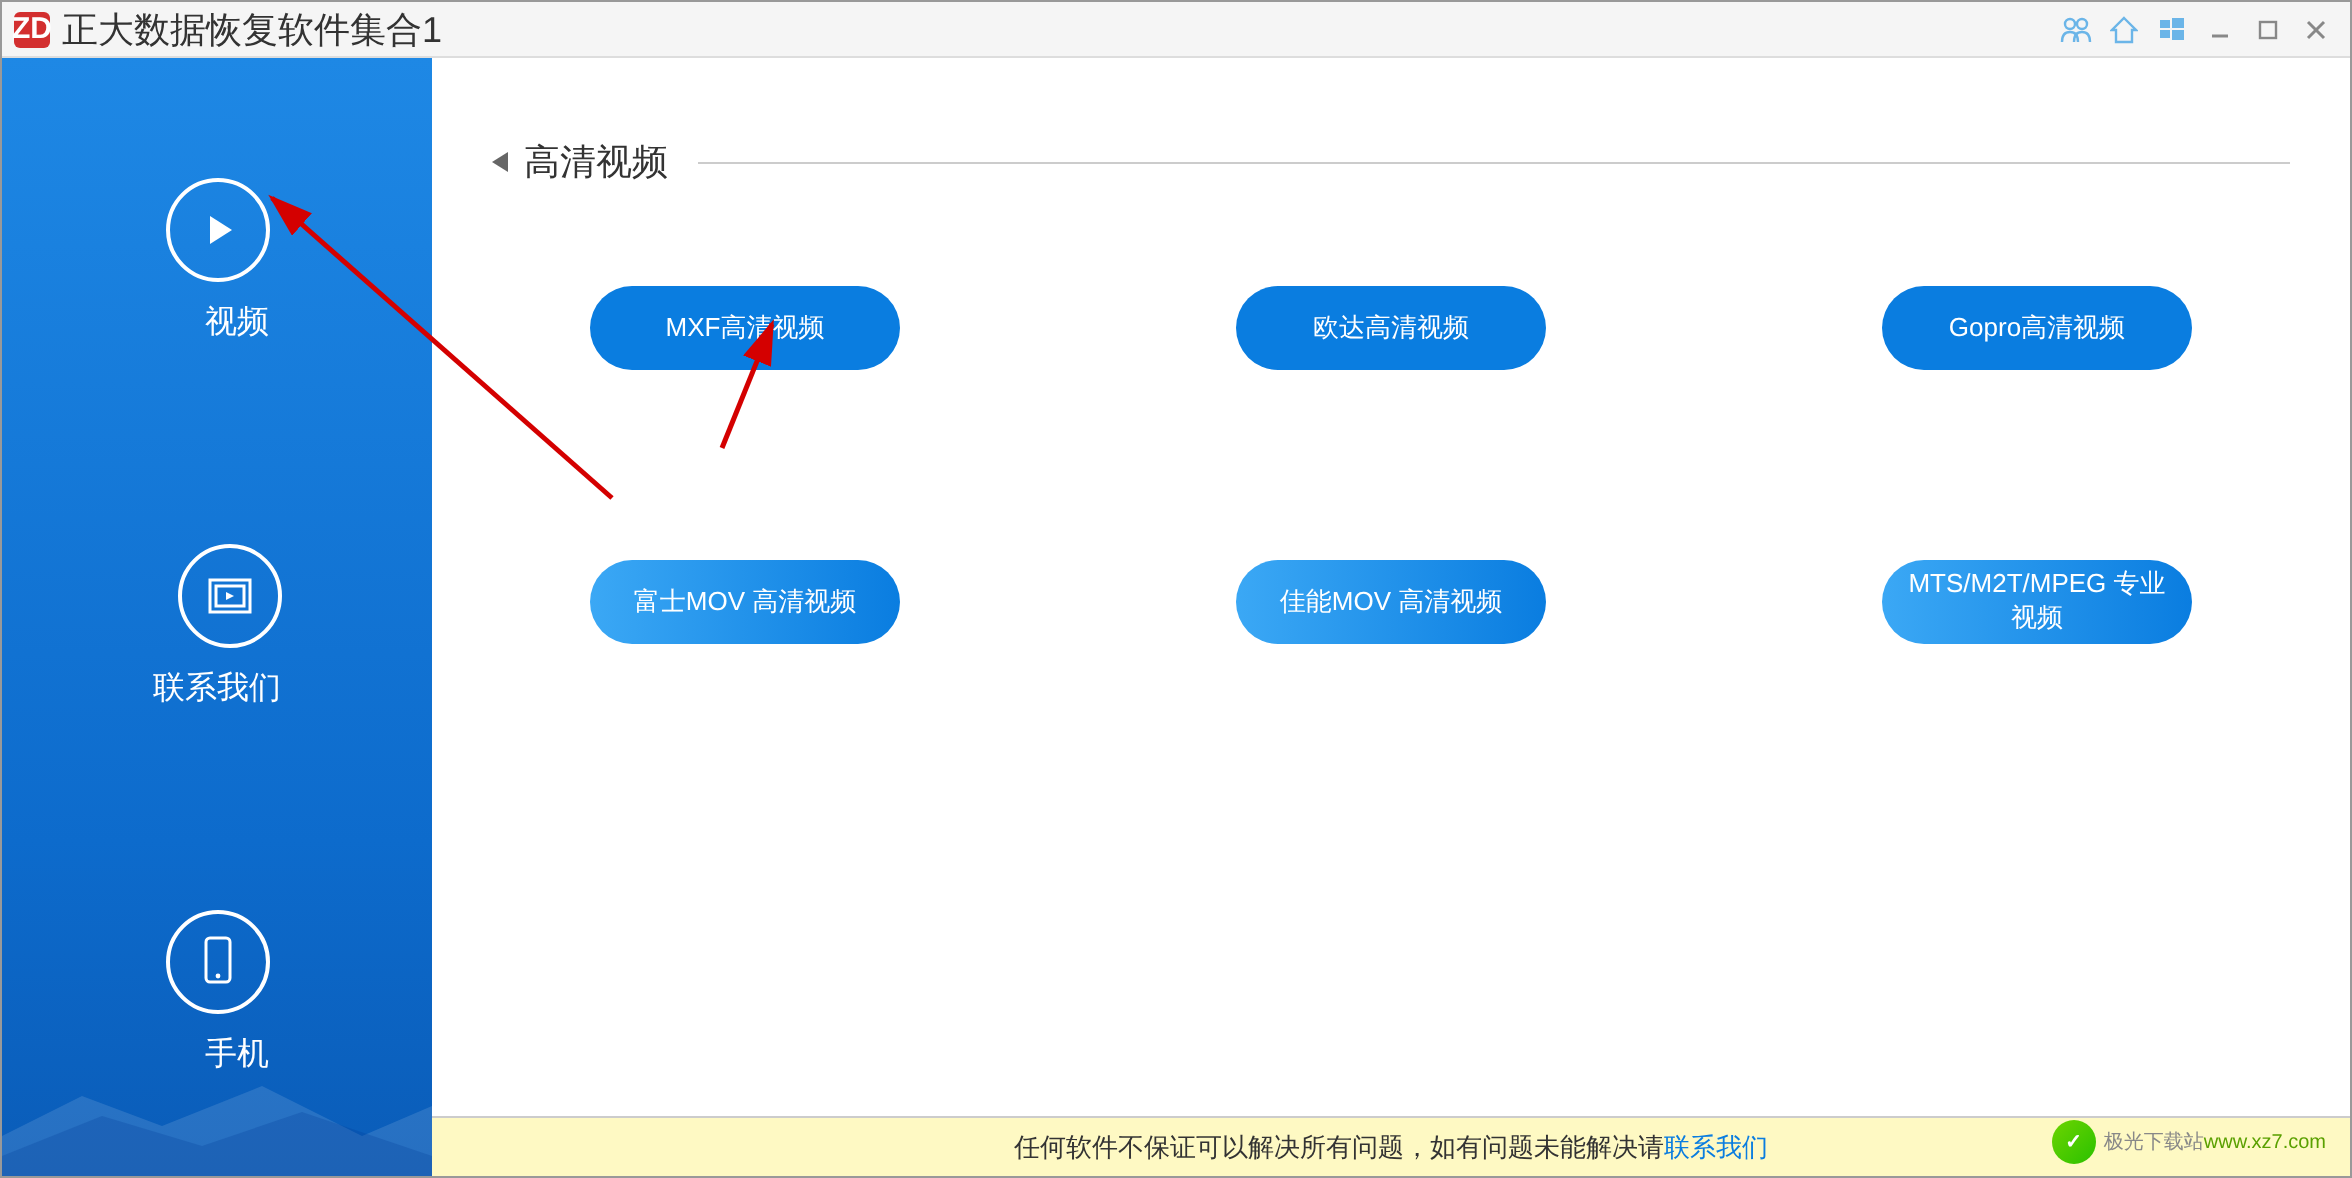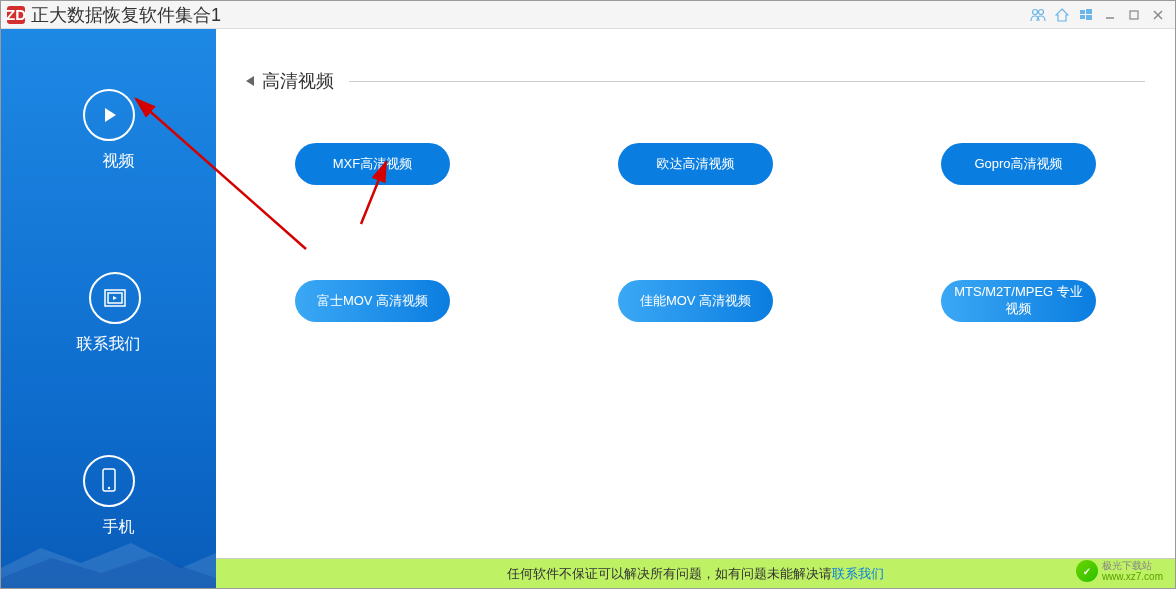--- a/index.html
+++ b/index.html
@@ -160,21 +160,21 @@
     }
     .pill-btn.active {
       background: #0a7de0;
     }
     .footer {
       position: absolute;
       bottom: 0;
       left: 0;
       right: 0;
       height: 30px;
-      background: #bef264;
+      background: #fef9c3;
       display: flex;
       align-items: center;
       justify-content: center;
       font-size: 13px;
       color: #333;
       border-top: 1px solid #ccc;
     }
     .footer-link {
       color: #0a7de0;
       cursor: pointer;
@@ -196,21 +196,21 @@
       background: linear-gradient(135deg, #6dd400, #2ac100);
       display: flex;
       align-items: center;
       justify-content: center;
       color: white;
       font-size: 10px;
       font-weight: bold;
     }
     .watermark-text {
       display: flex;
-      flex-direction: column;
+      flex-direction: row;
       line-height: 1.1;
       font-size: 10px;
     }
     .arrow-annotation {
       position: absolute;
       pointer-events: none;
     }
     .mountain {
       position: absolute;
       bottom: 0;

